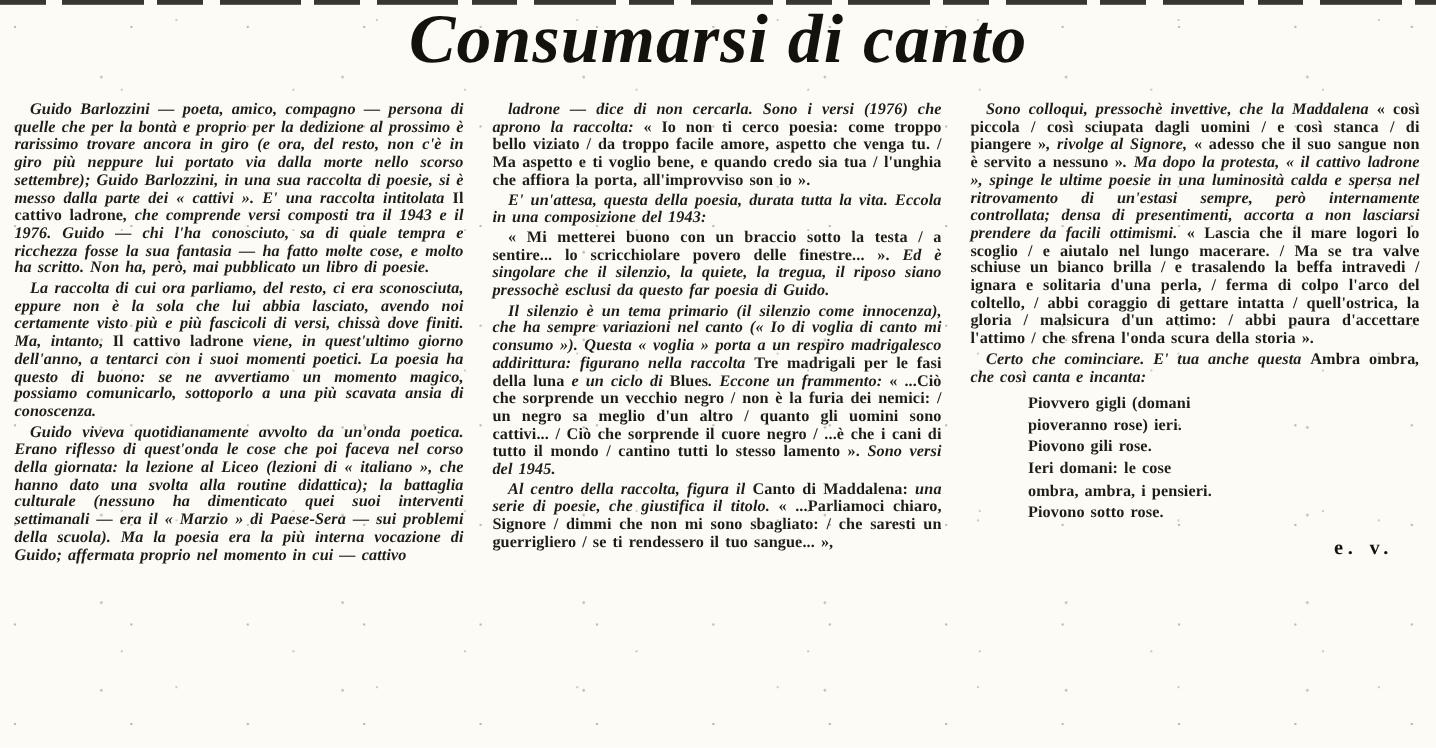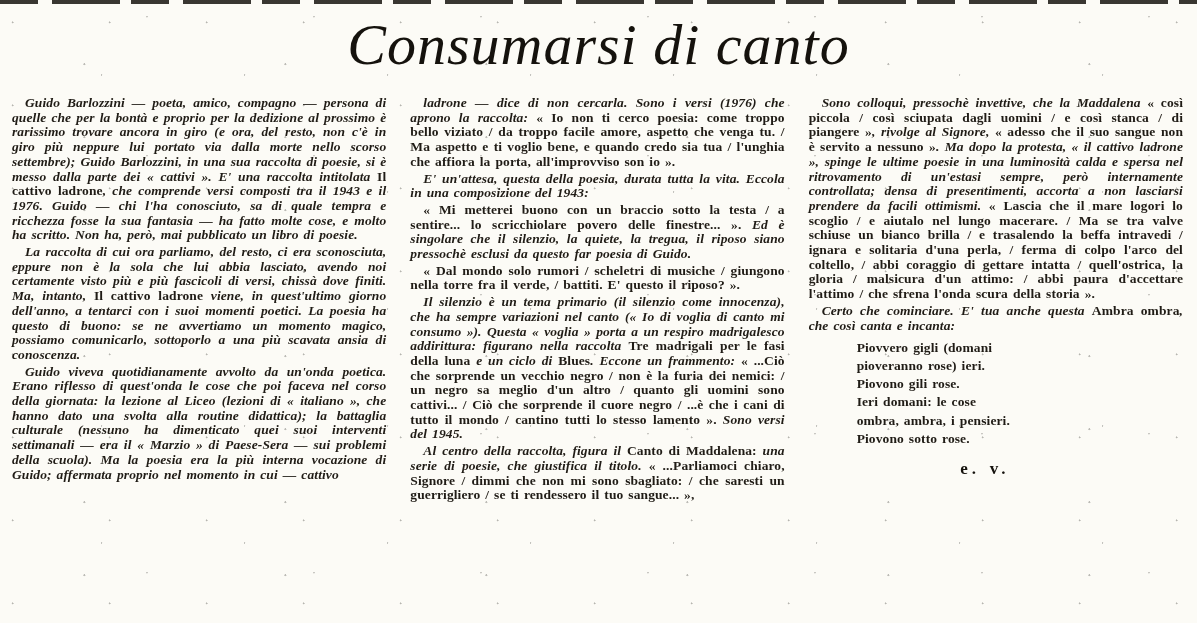--- a/index.html
+++ b/index.html
@@ -32,24 +32,24 @@
     top: 0; left: 0; right: 0;
     height: 4px;
     background: repeating-linear-gradient(90deg,
       #17140f 0 38px, transparent 38px 52px,
       #17140f 52px 120px, transparent 120px 131px);
     opacity: .85;
   }
   .headline {
     text-align: center;
     font-size: 58px;
-    font-weight: normal;
+    font-weight: bold;
     font-style: italic;
     letter-spacing: 1px;
-    padding-top: 16px;
+    padding-top: 4px;
     line-height: 1;
     color: #15120d;
   }
   .columns {
     display: flex;
     gap: 24px;
     padding: 22px 14px 0 12px;
     box-sizing: border-box;
   }
   .col {
@@ -67,21 +67,21 @@
   .col .italic { font-style: italic; }
   .col .roman  { font-style: normal; }
   .verse {
     margin: 6px 0 0 48px;
     text-align: left;
     font-style: normal;
     line-height: 1.34;
     text-indent: 0;
   }
   .signature {
-    text-align: center;
+    text-align: right;
     font-size: 17px;
     font-weight: bold;
     letter-spacing: 4px;
     padding: 12px 22px 0 0;
     color: #15120d;
   }
 </style>
 </head>
 <body>
 
@@ -93,21 +93,20 @@
   <div class="columns">
     <div class="col">
         <p class="para"><span class="italic">Guido Barlozzini — poeta, amico, compagno — persona di quelle che per la bontà e proprio per la dedizione al prossimo è rarissimo trovare ancora in giro (e ora, del resto, non c'è in giro più neppure lui portato via dalla morte nello scorso settembre); Guido Barlozzini, in una sua raccolta di poesie, si è messo dalla parte dei « cattivi ». E' una raccolta intitolata </span><span class="roman">Il cattivo ladrone</span><span class="italic">, che comprende versi composti tra il 1943 e il 1976. Guido — chi l'ha conosciuto, sa di quale tempra e ricchezza fosse la sua fantasia — ha fatto molte cose, e molto ha scritto. Non ha, però, mai pubblicato un libro di poesie.</span></p>
         <p class="para"><span class="italic">La raccolta di cui ora parliamo, del resto, ci era sconosciuta, eppure non è la sola che lui abbia lasciato, avendo noi certamente visto più e più fascicoli di versi, chissà dove finiti. Ma, intanto, </span><span class="roman">Il cattivo ladrone</span><span class="italic"> viene, in quest'ultimo giorno dell'anno, a tentarci con i suoi momenti poetici. La poesia ha questo di buono: se ne avvertiamo un momento magico, possiamo comunicarlo, sottoporlo a una più scavata ansia di conoscenza.</span></p>
         <p class="para"><span class="italic">Guido viveva quotidianamente avvolto da un'onda poetica. Erano riflesso di quest'onda le cose che poi faceva nel corso della giornata: la lezione al Liceo (lezioni di « italiano », che hanno dato una svolta alla routine didattica); la battaglia culturale (nessuno ha dimenticato quei suoi interventi settimanali — era il « Marzio » di Paese-Sera — sui problemi della scuola). Ma la poesia era la più interna vocazione di Guido; affermata proprio nel momento in cui — cattivo</span></p>
       </div>
     <div class="col">
         <p class="para"><span class="italic">ladrone — dice di non cercarla. Sono i versi (1976) che aprono la raccolta: </span><span class="roman">« Io non ti cerco poesia: come troppo bello viziato / da troppo facile amore, aspetto che venga tu. / Ma aspetto e ti voglio bene, e quando credo sia tua / l'unghia che affiora la porta, all'improvviso son io ».</span></p>
         <p class="para"><span class="italic">E' un'attesa, questa della poesia, durata tutta la vita. Eccola in una composizione del 1943:</span></p>
         <p class="para"><span class="roman">« Mi metterei buono con un braccio sotto la testa / a sentire... lo scricchiolare povero delle finestre... ». </span><span class="italic">Ed è singolare che il silenzio, la quiete, la tregua, il riposo siano pressochè esclusi da questo far poesia di Guido.</span></p>
-        <p class="para"><span class="roman">« Dal mondo solo rumori / scheletri di musiche / giungono nella torre fra il verde, / battiti. E' questo il riposo? ».</span></p>
         <p class="para"><span class="italic">Il silenzio è un tema primario (il silenzio come innocenza), che ha sempre variazioni nel canto (« Io di voglia di canto mi consumo »). Questa « voglia » porta a un respiro madrigalesco addirittura: figurano nella raccolta </span><span class="roman">Tre madrigali per le fasi della luna</span><span class="italic"> e un ciclo di </span><span class="roman">Blues</span><span class="italic">. Eccone un frammento: </span><span class="roman">« ...Ciò che sorprende un vecchio negro / non è la furia dei nemici: / un negro sa meglio d'un altro / quanto gli uomini sono cattivi... / Ciò che sorprende il cuore negro / ...è che i cani di tutto il mondo / cantino tutti lo stesso lamento ». </span><span class="italic">Sono versi del 1945.</span></p>
         <p class="para"><span class="italic">Al centro della raccolta, figura il </span><span class="roman">Canto di Maddalena:</span><span class="italic"> una serie di poesie, che giustifica il titolo. </span><span class="roman">« ...Parliamoci chiaro, Signore / dimmi che non mi sono sbagliato: / che saresti un guerrigliero / se ti rendessero il tuo sangue... »,</span></p>
       </div>
     <div class="col">
       <div>
           <p class="para"><span class="italic">Sono colloqui, pressochè invettive, che la Maddalena </span><span class="roman">« così piccola / così sciupata dagli uomini / e così stanca / di piangere »</span><span class="italic">, rivolge al Signore, </span><span class="roman">« adesso che il suo sangue non è servito a nessuno »</span><span class="italic">. Ma dopo la protesta, « il cattivo ladrone », spinge le ultime poesie in una luminosità calda e spersa nel ritrovamento di un'estasi sempre, però internamente controllata; densa di presentimenti, accorta a non lasciarsi prendere da facili ottimismi. </span><span class="roman">« Lascia che il mare logori lo scoglio / e aiutalo nel lungo macerare. / Ma se tra valve schiuse un bianco brilla / e trasalendo la beffa intravedi / ignara e solitaria d'una perla, / ferma di colpo l'arco del coltello, / abbi coraggio di gettare intatta / quell'ostrica, la gloria / malsicura d'un attimo: / abbi paura d'accettare l'attimo / che sfrena l'onda scura della storia ».</span></p>
           <p class="para"><span class="italic">Certo che cominciare. E' tua anche questa </span><span class="roman">Ambra ombra</span><span class="italic">, che così canta e incanta:</span></p>
           <div class="verse">
             <div class="verse-line">Piovvero gigli (domani</div>
             <div class="verse-line">pioveranno rose) ieri.</div>

